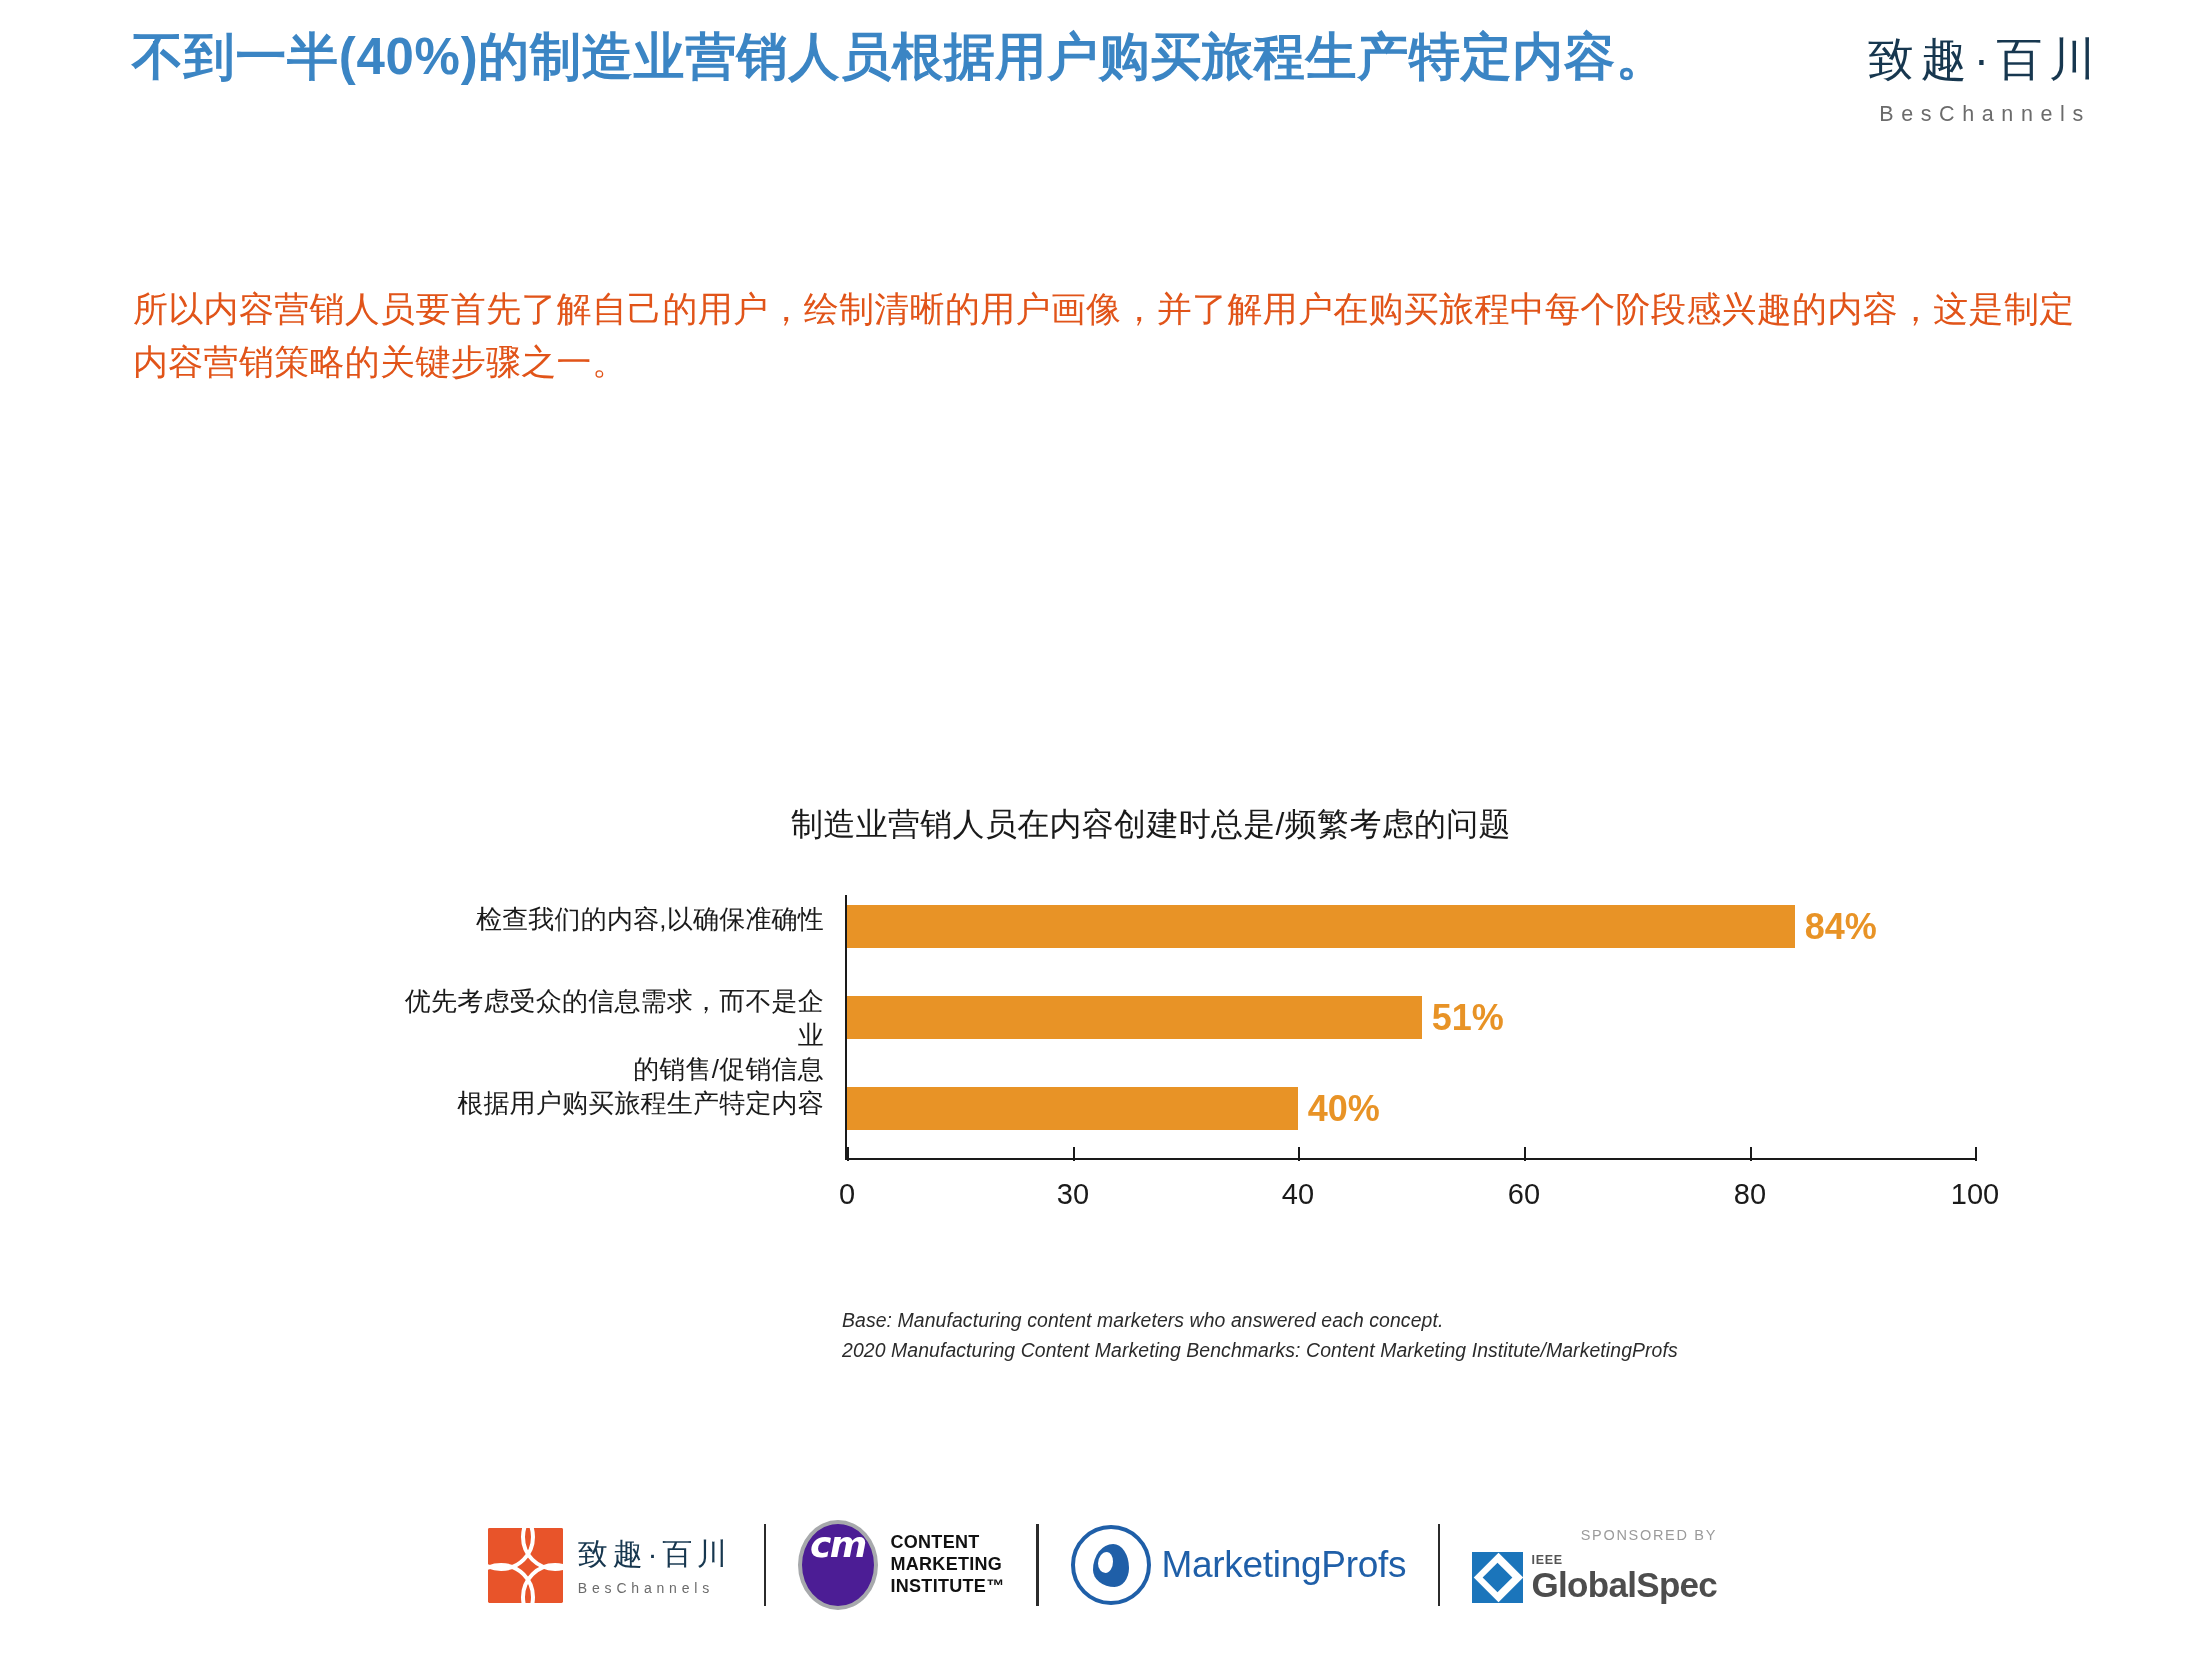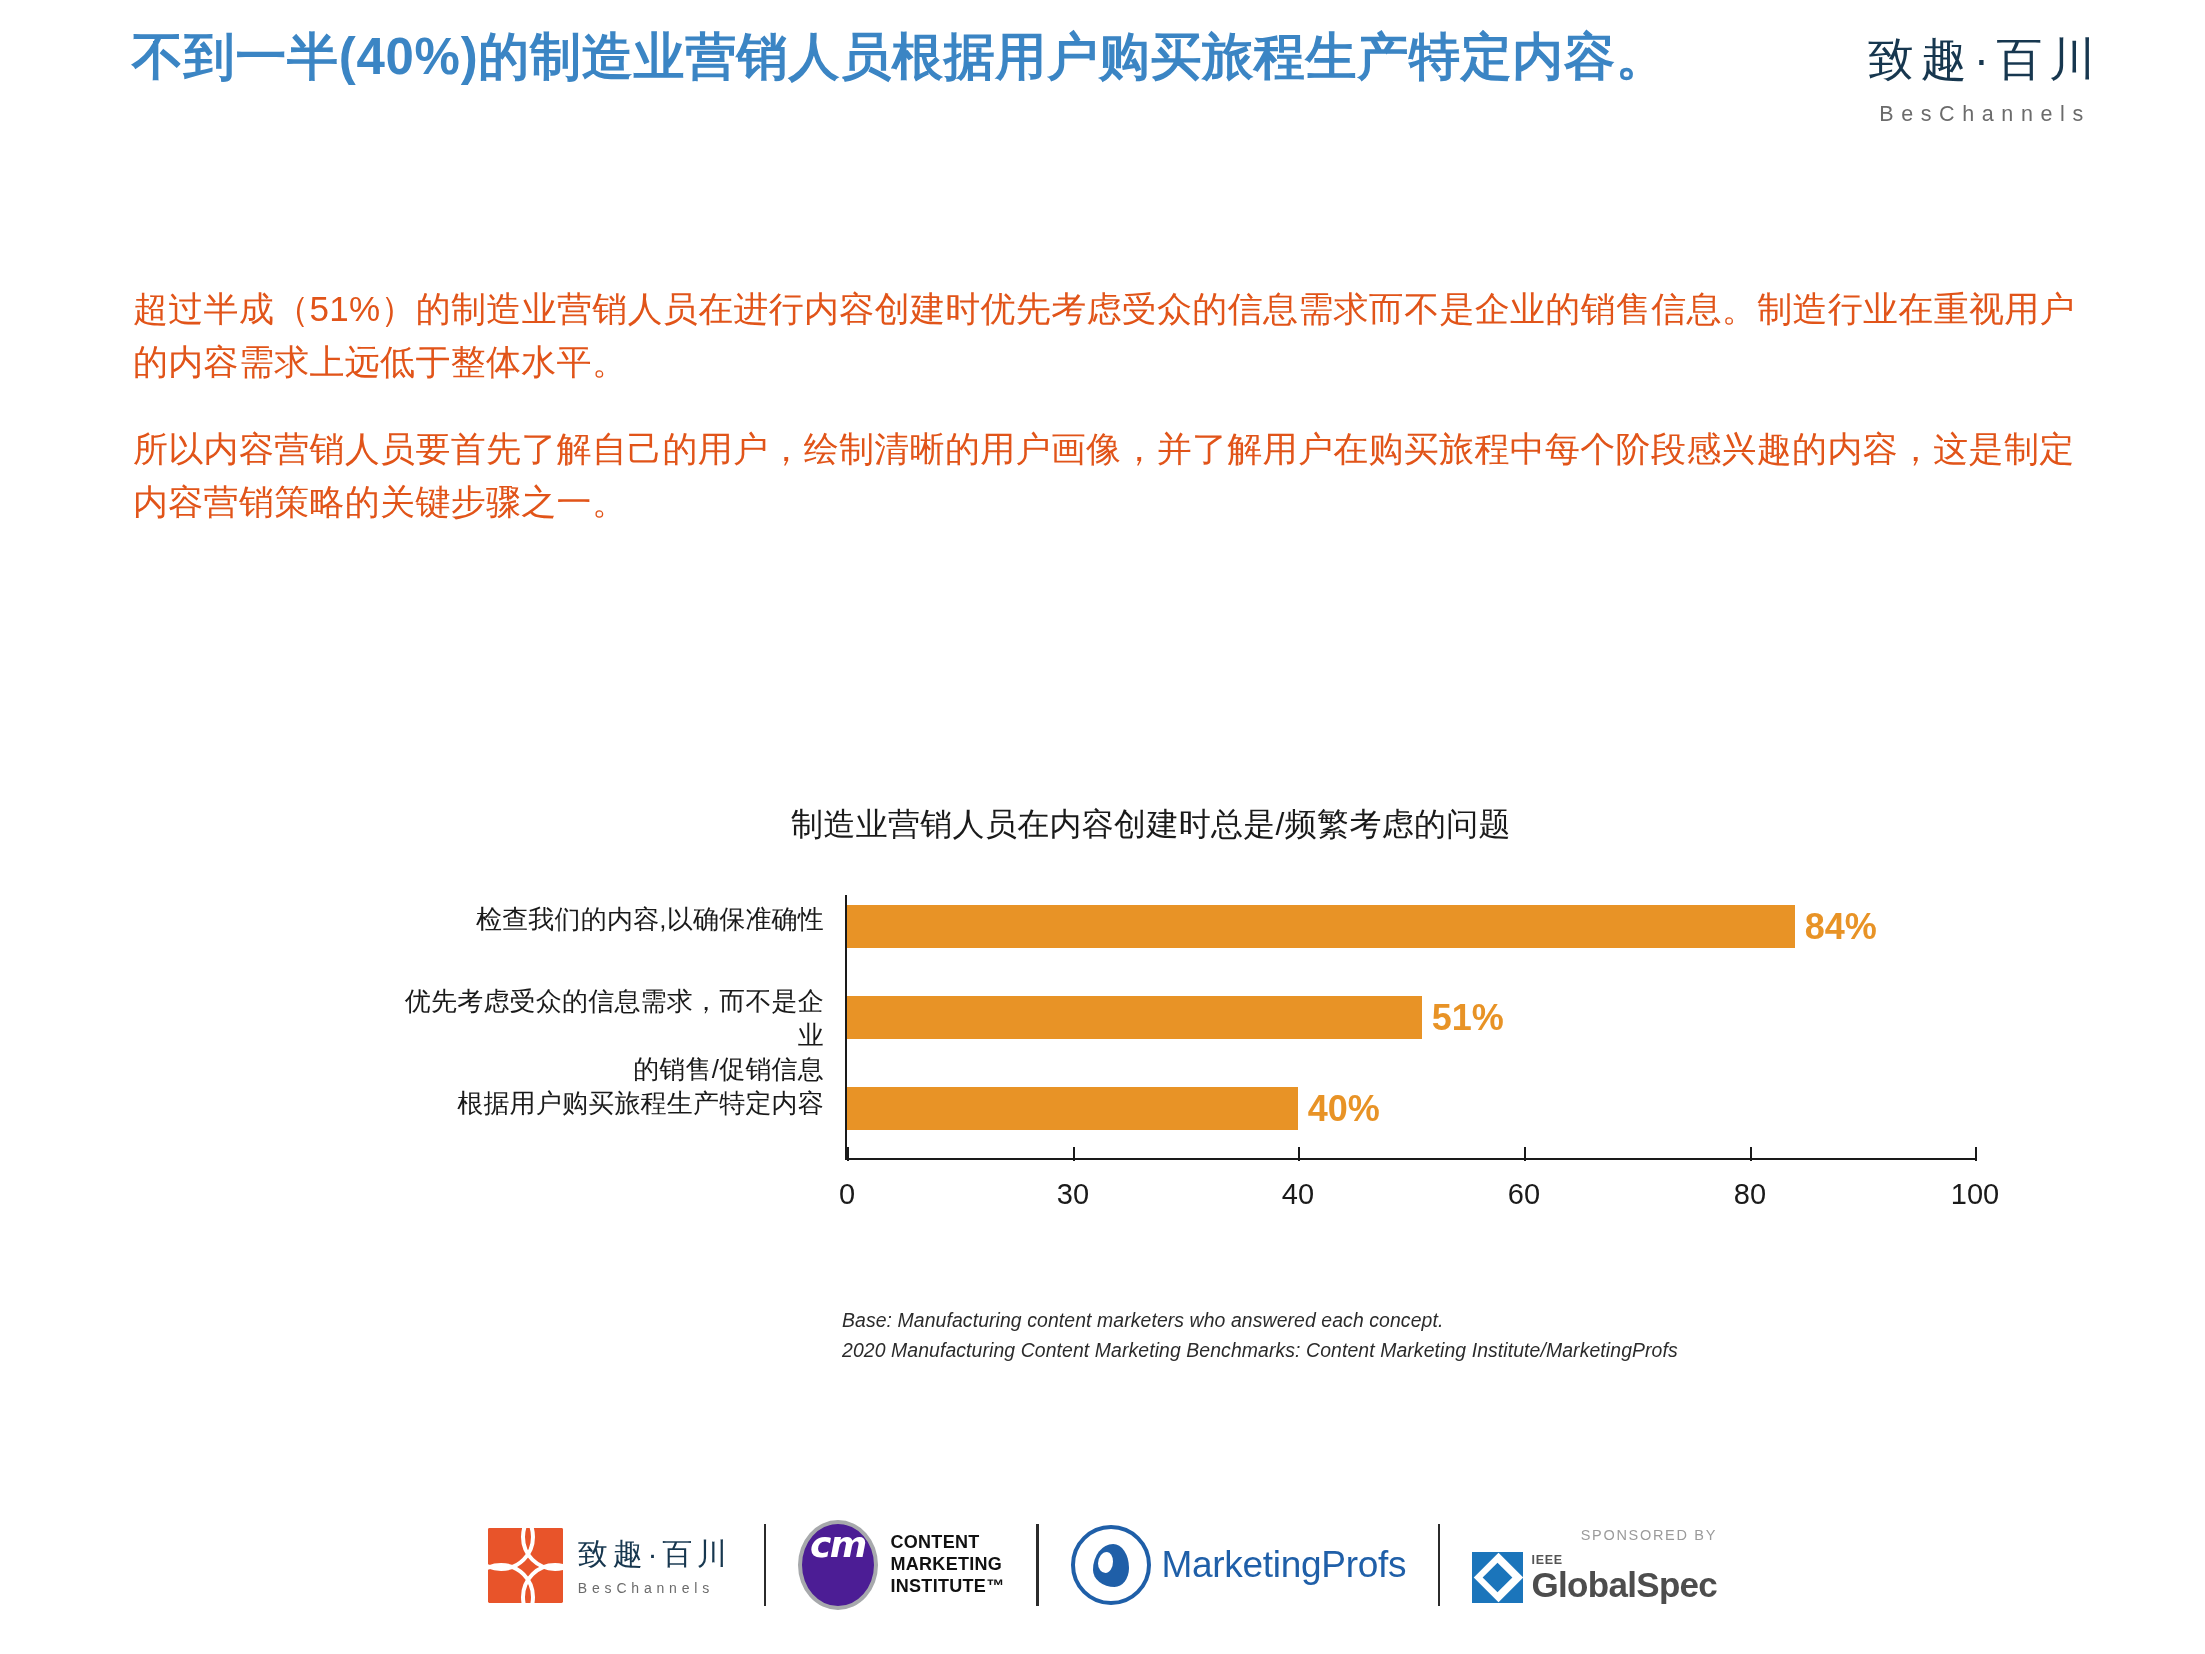--- a/index.html
+++ b/index.html
@@ -282,21 +282,20 @@
 <div class="header">
   <div class="headline">不到一半(40%)的制造业营销人员根据用户购买旅程生产特定内容。</div>
 
   <div class="brand-logo">
     <div class="brand-cn">致趣·百川</div>
     <div class="brand-en">BesChannels</div>
   </div>
 </div>
 
 <div class="body-copy">
-  <p class="para">超过半成（51%）的制造业营销人员在进行内容创建时优先考虑受众的信息需求而不是企业的销售信息。制造行业在重视用户的内容需求上远低于整体水平。</p>
   <p class="para">所以内容营销人员要首先了解自己的用户，绘制清晰的用户画像，并了解用户在购买旅程中每个阶段感兴趣的内容，这是制定内容营销策略的关键步骤之一。</p>
 </div>
 
 <div class="chart-block">
   <div class="chart-title">制造业营销人员在内容创建时总是/频繁考虑的问题</div>
 
   <div class="plot">
     <div class="cat-col">
       <div class="cat-label c0">检查我们的内容,以确保准确性</div>
       <div class="cat-label c1">优先考虑受众的信息需求，而不是企业<br>的销售/促销信息</div>

